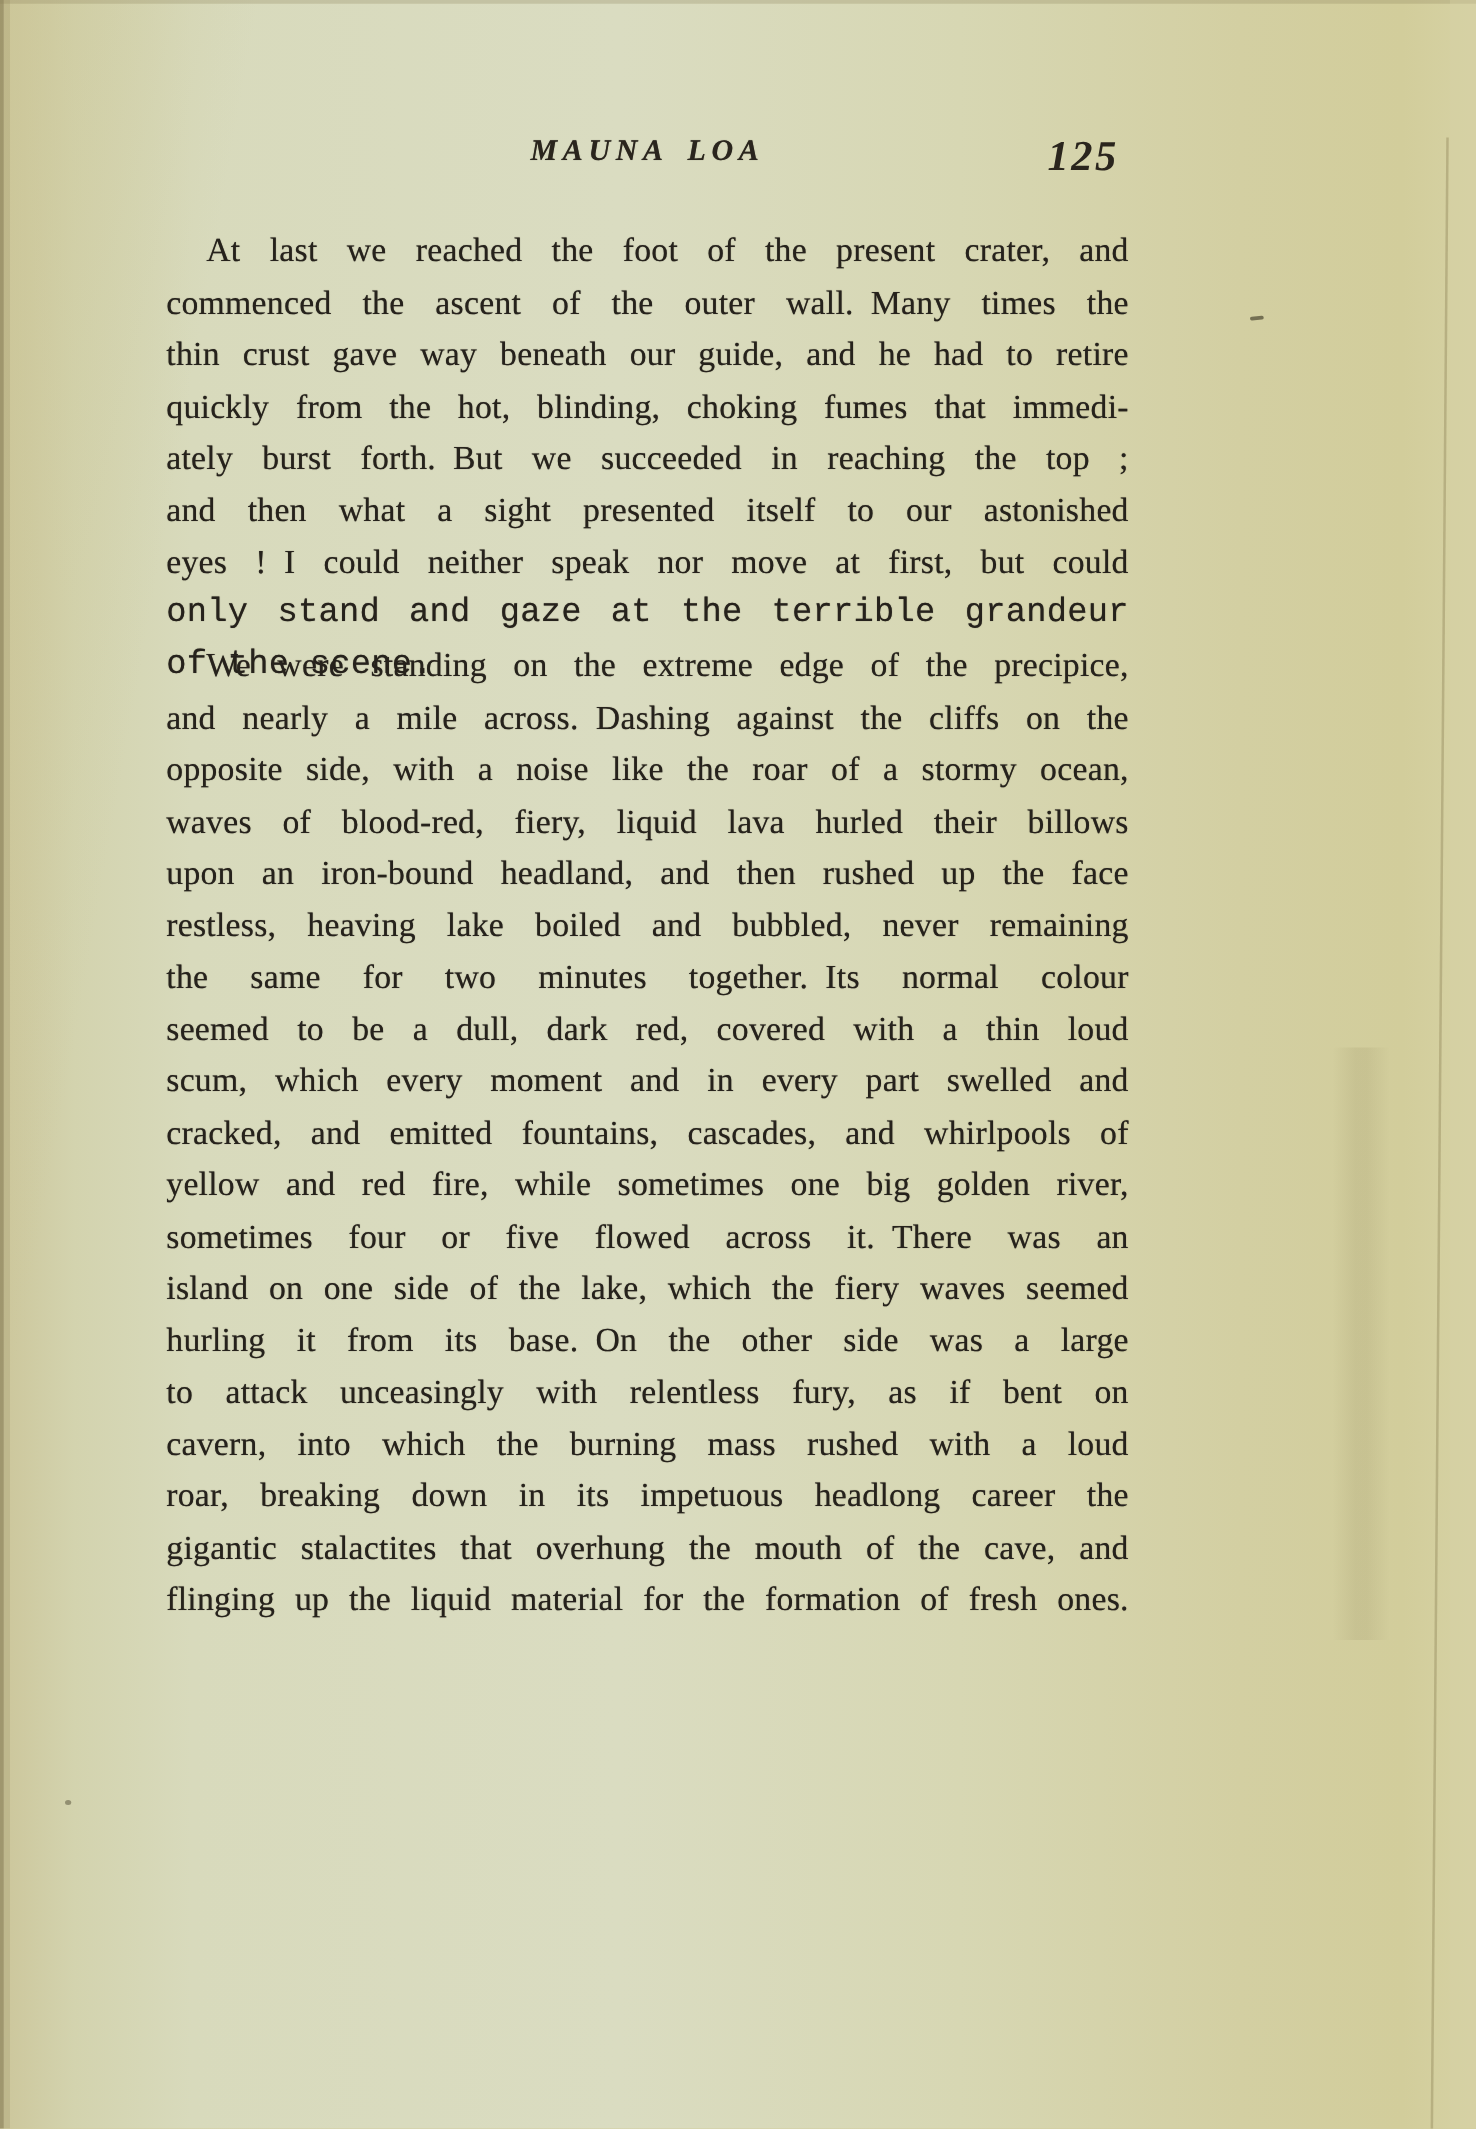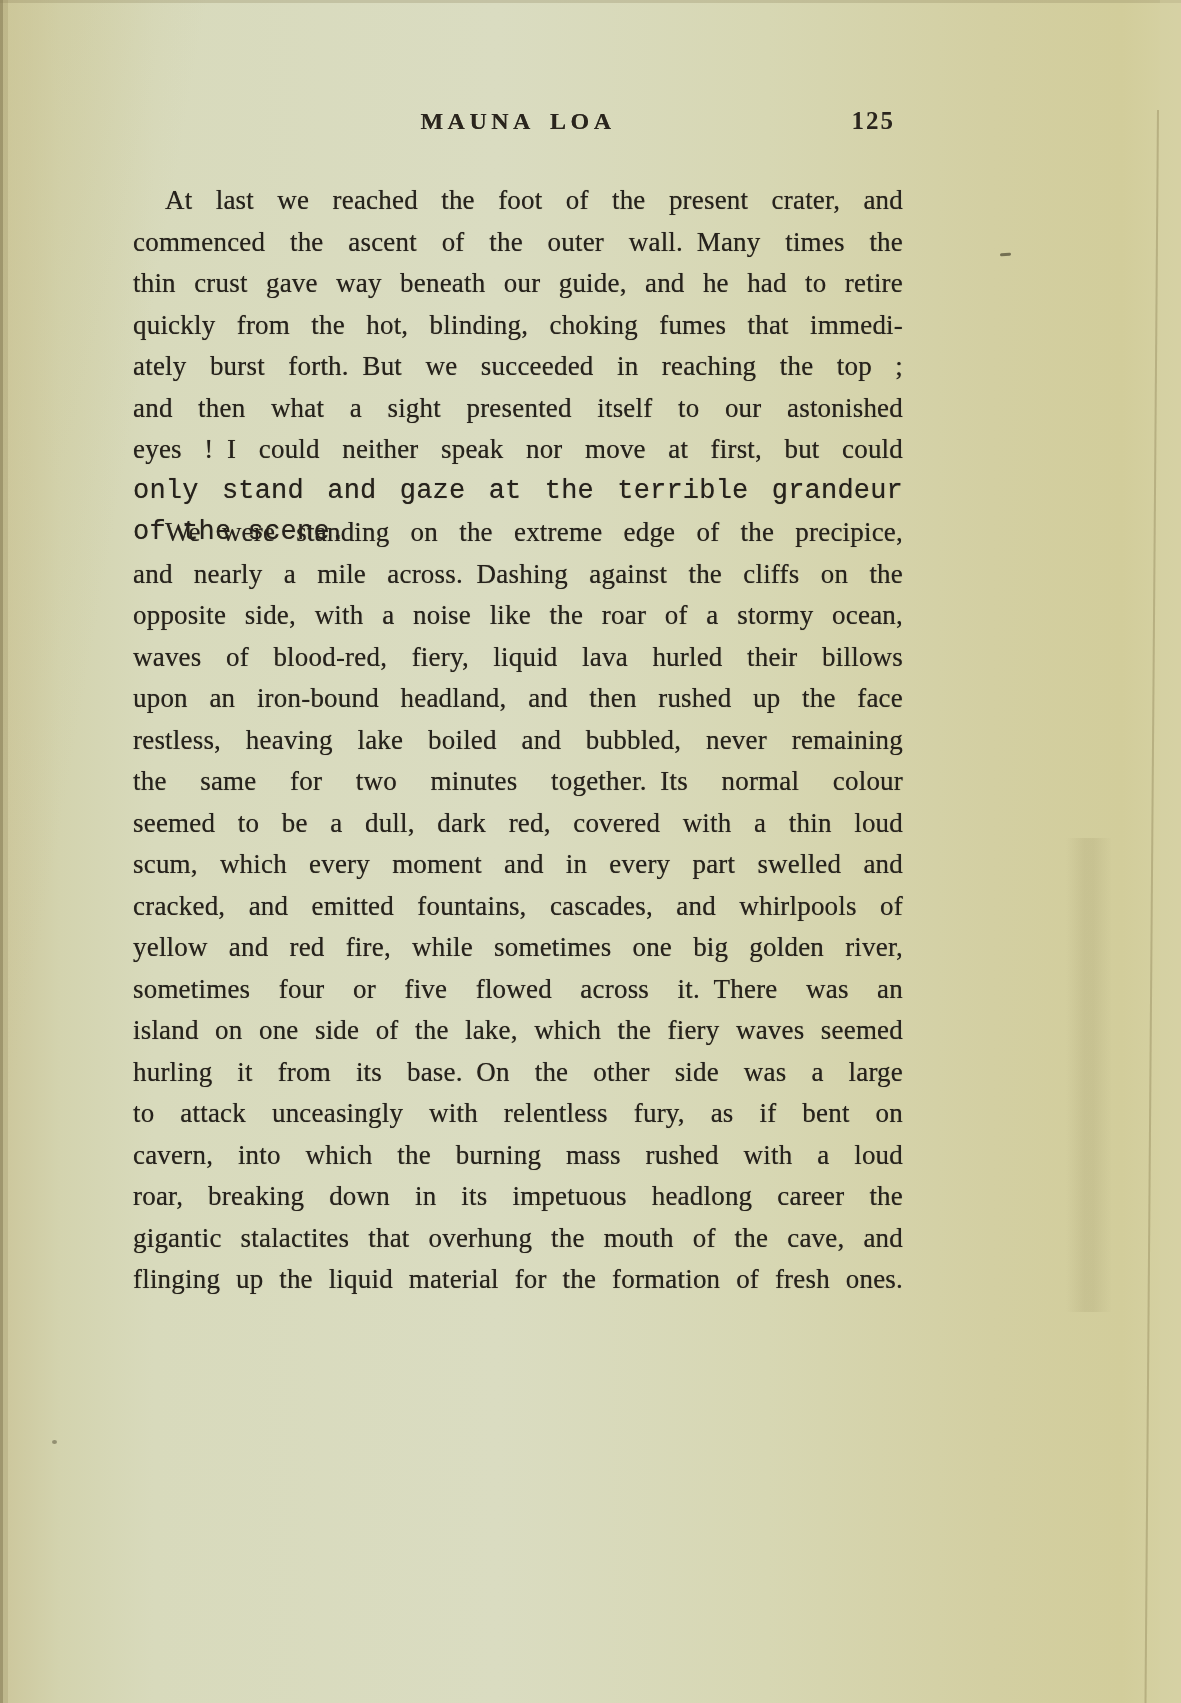--- a/index.html
+++ b/index.html
@@ -61,36 +61,37 @@
   
   .content {
     position: absolute;
     left: 133px;
     top: 108px;
     width: 770px;
   }
   .header-row {
     position: relative;
     height: 52px;
+    font-style: italic;
   }
   .running-title {
     position: absolute;
     left: 0; right: 0;
     text-align: center;
     font-size: 24px;
     font-weight: bold;
     letter-spacing: 4.5px;
     word-spacing: 6px;
     color: #2a251d;
     text-shadow: 0 0 0.6px rgba(42,37,29,0.7);
   }
   .page-number {
     position: absolute;
     right: 8px; top: -1px;
-    font-size: 25px;
+    font-size: 34px;
     font-weight: bold;
     letter-spacing: 2px;
     color: #2a251d;
   }
   .text-block {
     margin-top: 20px;
     font-size: 27px;
     letter-spacing: 0.2px;
     text-shadow: 0 0 0.7px rgba(40,35,25,0.65);
   }

